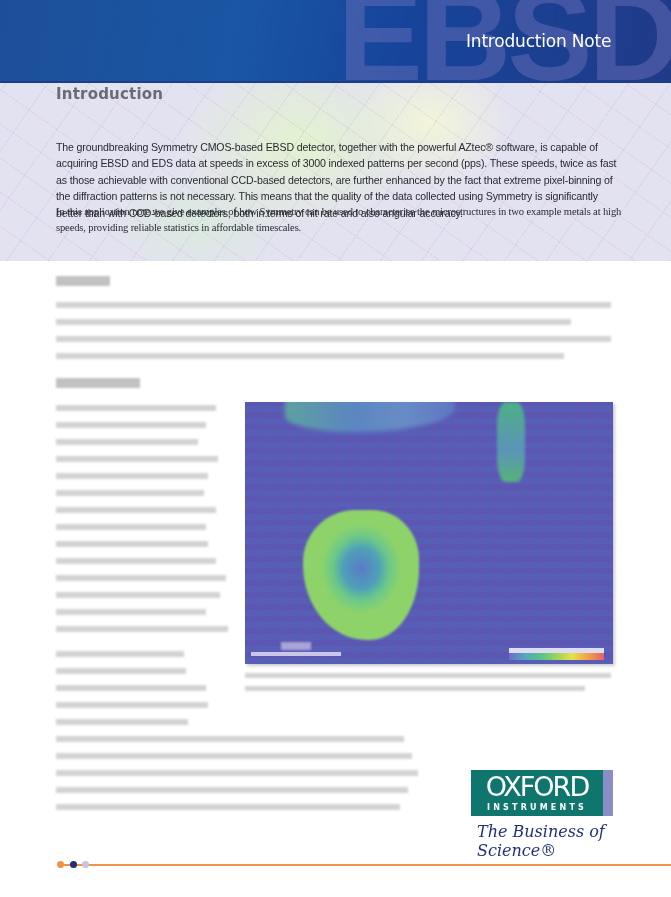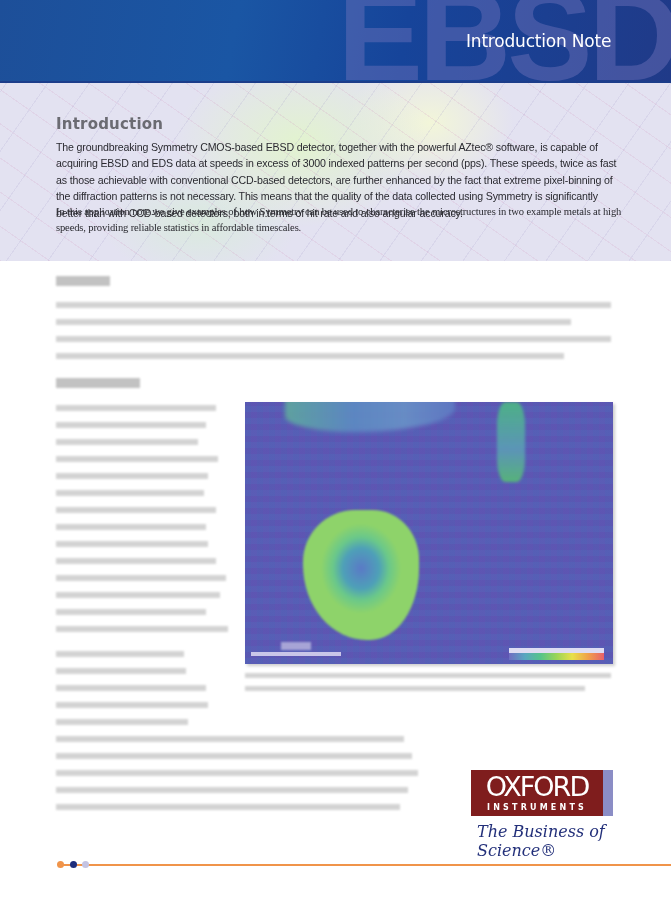--- a/index.html
+++ b/index.html
@@ -40,21 +40,21 @@
         #e3e2f1;
       overflow: hidden;
     }
     .intro .grain {
       position: absolute; inset: 0;
       background-image:
         repeating-linear-gradient(35deg, rgba(210,150,190,0.18) 0 1px, transparent 1px 28px),
         repeating-linear-gradient(-55deg, rgba(160,150,200,0.16) 0 1px, transparent 1px 34px);
     }
     .intro h2 {
-      position: absolute; left: 56px; top: 32px;
+      position: absolute; left: 56px; top: 2px;
       font-size: 15px; font-weight: bold; color: #6b6b72; letter-spacing: 0.2px;
     }
     .intro p {
       position: absolute; left: 56px; width: 570px;
       font-family: "Liberation Sans", sans-serif; font-size: 10.6px; line-height: 16.4px;
       color: #2a2a30; letter-spacing: -0.15px;
     }
     .intro p.p1 { top: 56px; }
     .intro p.p2 { top: 121px; font-family: Liberation Serif, serif; }
 
@@ -105,21 +105,21 @@
     }
     .figure .colorbar .top { height: 5px; background: #dedcf2; }
     .figure .colorbar .grad {
       height: 7px;
       background: linear-gradient(90deg, #6f6cc2, #58a6c0, #55c48a, #9ad558, #e8e04a, #f0a04a, #e8606a);
     }
 
     
     .logo {
       position: absolute; left: 471px; top: 770px; width: 142px; height: 46px;
-      background: #7f1d1d; color: #fff; text-align: center;
+      background: #0f766e; color: #fff; text-align: center;
     }
     .logo .edge { position: absolute; right: 0; top: 0; width: 10px; height: 100%; background: #8b8dc5; }
     .logo .oxford {
       position: absolute; left: 0; right: 10px; top: 2px;
       font-family: "DejaVu Sans", sans-serif; font-size: 27px; font-weight: normal; letter-spacing: -2px; line-height: 30px;
     }
     .logo .instruments {
       position: absolute; left: 0; right: 10px; top: 33px;
       font-size: 8px; font-weight: bold; letter-spacing: 3.2px; line-height: 9px;
     }

